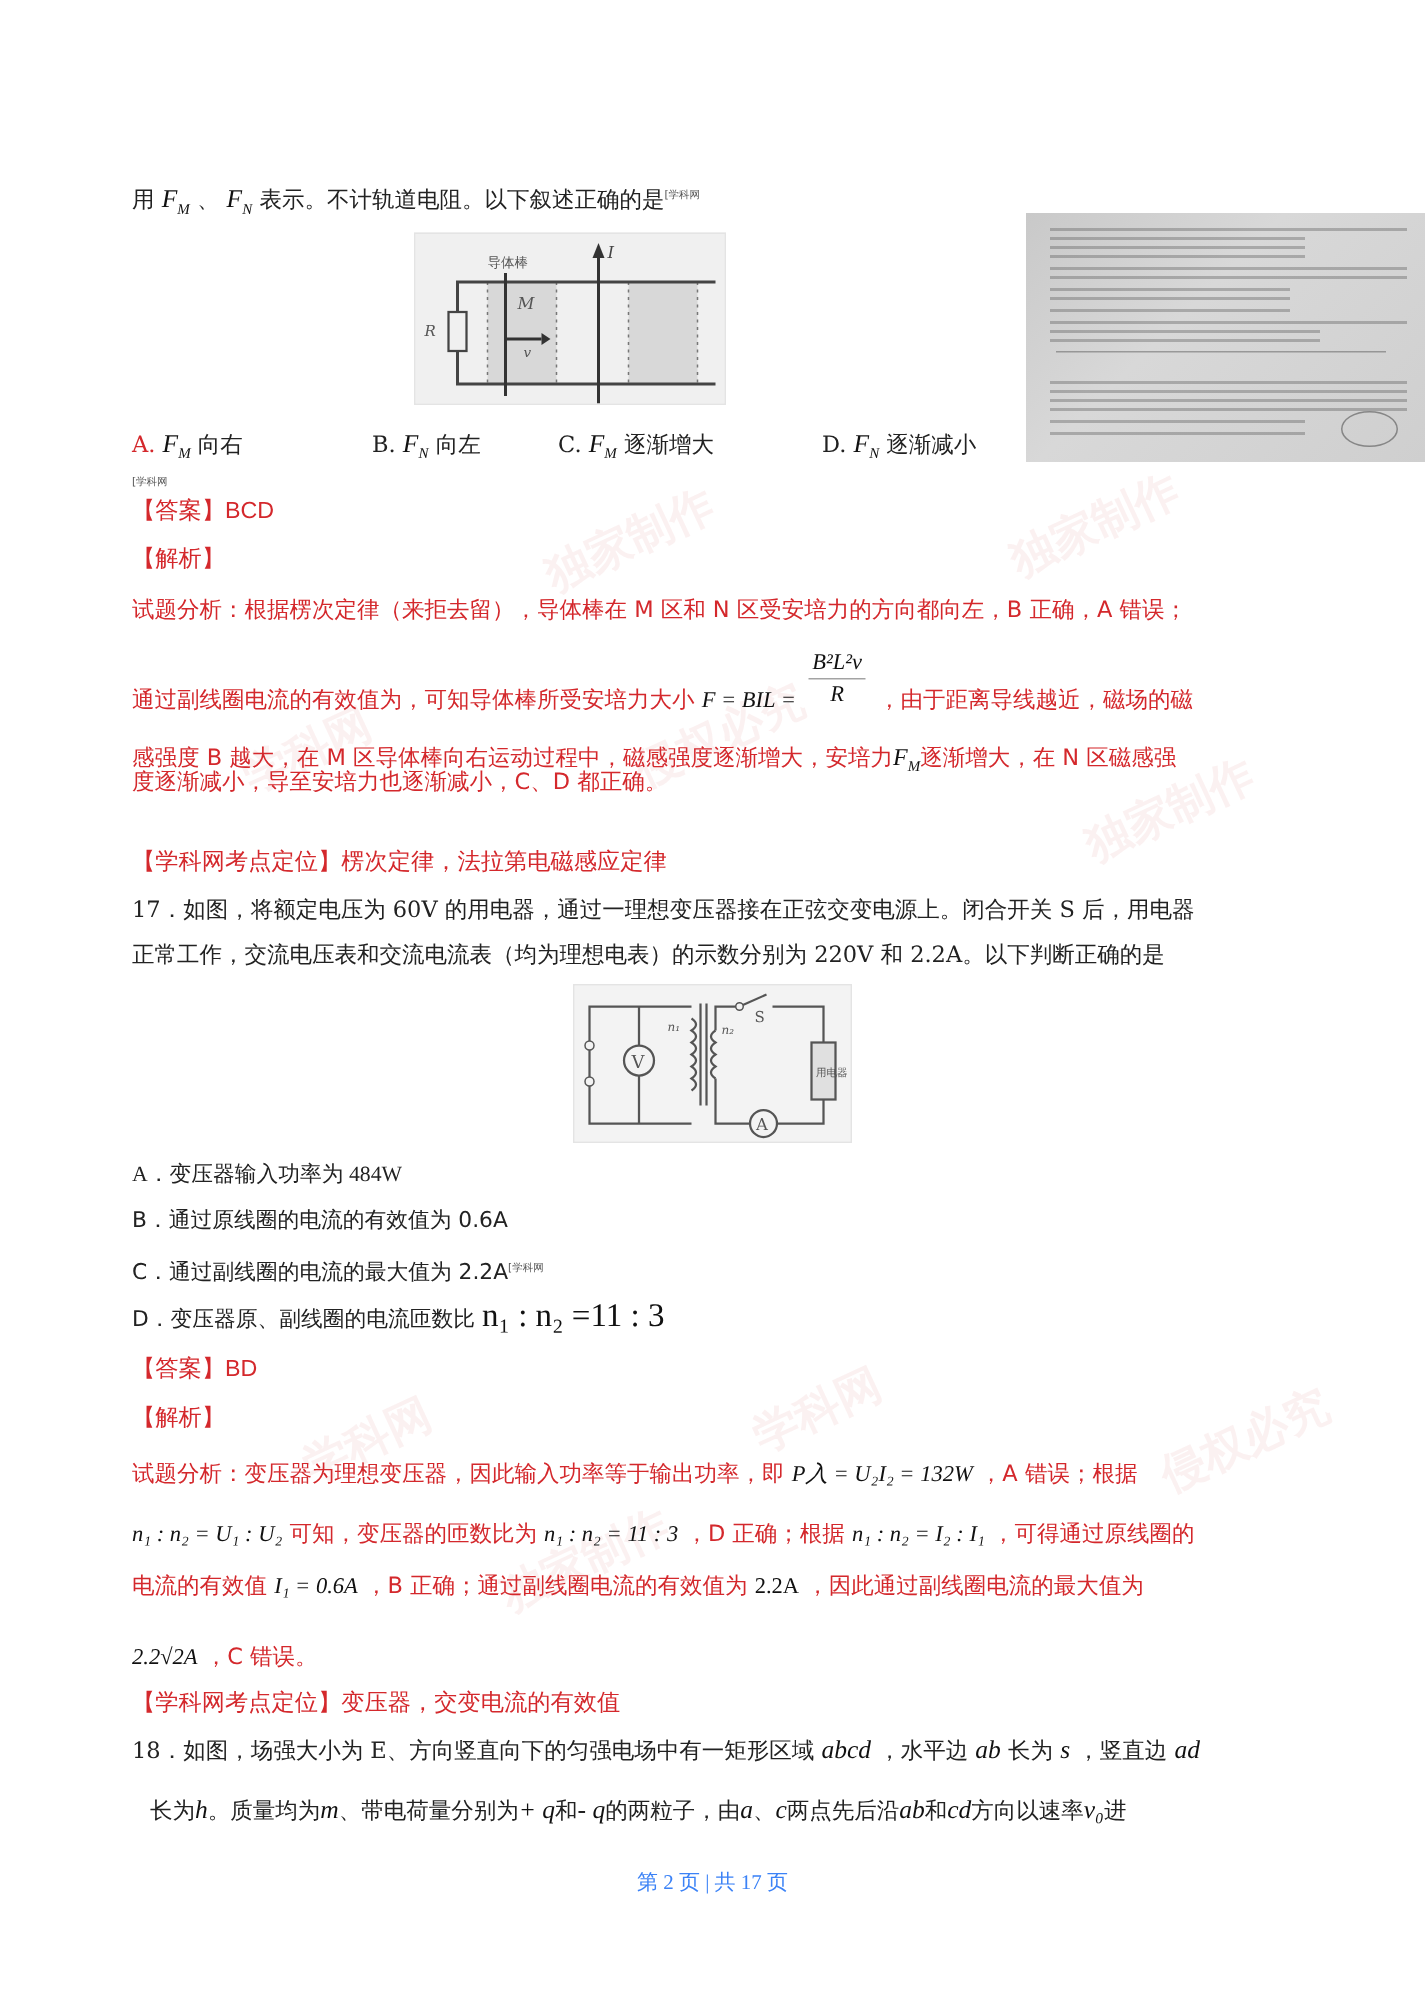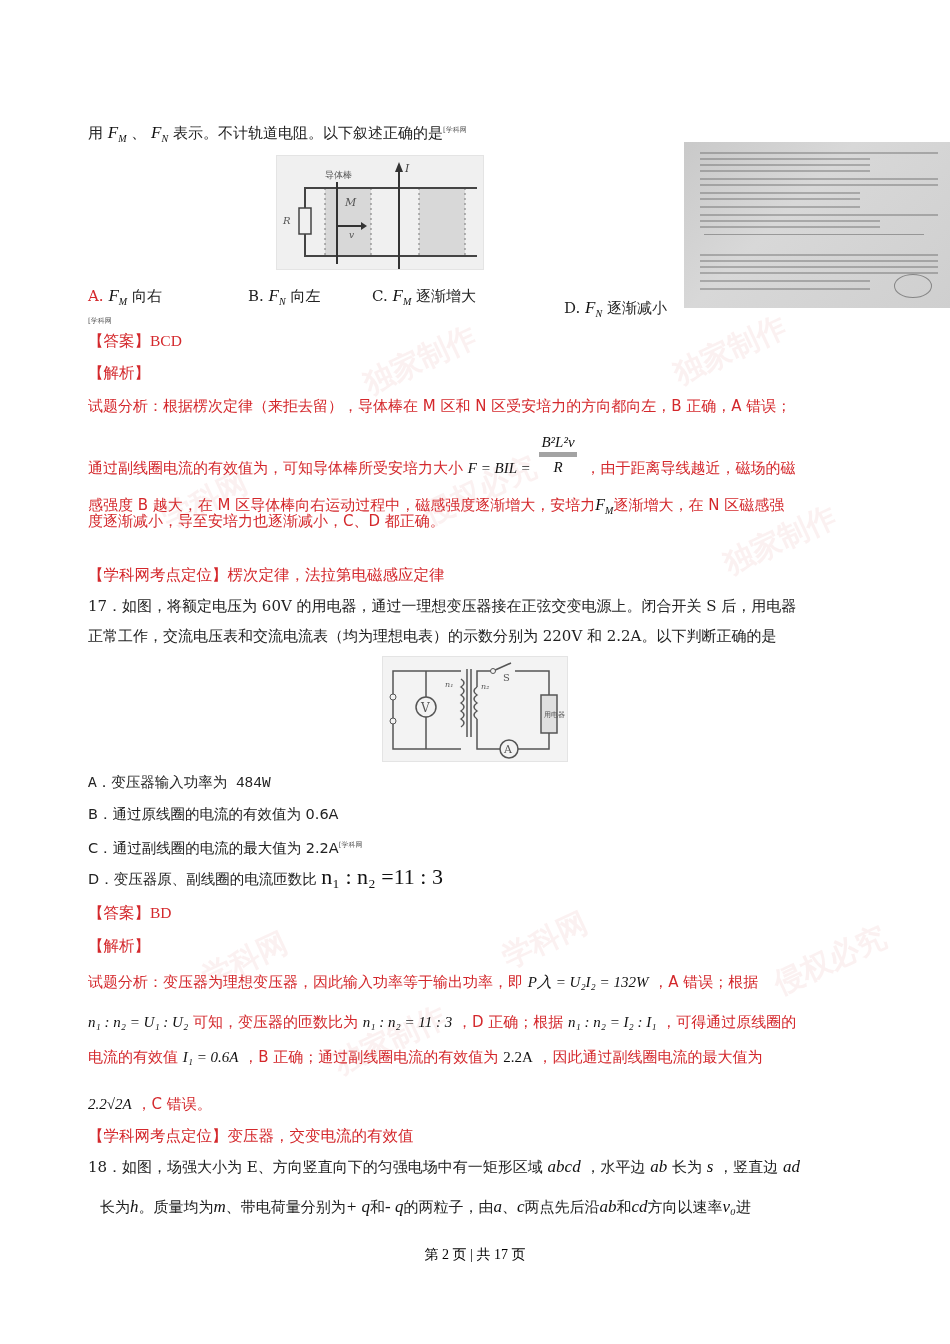--- a/index.html
+++ b/index.html
@@ -3,38 +3,38 @@
 <meta charset="utf-8">
 <style>
   html, body { margin: 0; padding: 0; }
   body {
     width: 950px; height: 1344px; background: #ffffff; position: relative; overflow: hidden;
     font-family: "DejaVu Serif", "Liberation Serif", serif; color: #222;
   }
   .abs { position: absolute; }
   .line { position: absolute; left: 88px; font-size: 15px; line-height: 20px; white-space: nowrap; }
   .red { color: #d4282c; font-family: "DejaVu Sans", "Liberation Sans", sans-serif; font-size: 15px; }
-  .tag { color: #d4282c; font-family: Liberation Serif, serif; font-size: 15.5px; }
+  .tag { color: #d4282c; font-family: Liberation Sans, sans-serif; font-size: 15.5px; }
   .math { font-family: "Liberation Serif", "DejaVu Serif", serif; font-style: italic; font-size: 17px; color: #111; }
   .math sub { font-size: 10px; font-style: italic; }
   .small-tag { font-size: 7px; color: #555; vertical-align: super; }
   .opt-a { color: #d4282c; }
   .watermark {
     position: absolute; color: rgba(220, 120, 120, 0.10); font-family: "DejaVu Sans", sans-serif;
     font-size: 30px; font-weight: bold; transform: rotate(-25deg); pointer-events: none;
   }
   .figure { position: absolute; background: #f2f2f2; border: 1px solid #e4e4e4; }
   .fig-scan {
     position: absolute; left: 684px; top: 142px; width: 266px; height: 166px;
     background: linear-gradient(135deg, #c9c9c9 0%, #d8d8d8 40%, #cfcfcf 100%);
   }
   .scan-lines { position: absolute; left: 16px; right: 12px; height: 2px; background: rgba(80,80,80,0.35); }
-  .footer { position: absolute; top: 1246px; left: 0; width: 950px; text-align: center; font-size: 14px; color: #000000; font-family: "Liberation Serif", "DejaVu Serif", serif; }
+  .footer { position: absolute; top: 1246px; left: 0; width: 950px; text-align: center; font-size: 14px; color: #3b82f6; font-family: "Liberation Serif", "DejaVu Serif", serif; }
   .frac { display: inline-block; vertical-align: middle; text-align: center; font-family: "Liberation Serif", serif; font-style: italic; font-size: 15px; color: #111; margin: 0 4px; }
-  .frac .num { display: block; border-bottom: 5px solid #a3a3a3; padding: 0 2px; }
+  .frac .num { display: block; border-bottom: 1px solid #a3a3a3; padding: 0 2px; }
   .frac .den { display: block; }
 </style>
 </head>
 <body>
 
 <div class="watermark" style="left:360px;top:340px;">独家制作</div>
 <div class="watermark" style="left:670px;top:330px;">独家制作</div>
 <div class="watermark" style="left:160px;top:480px;">学科网</div>
 <div class="watermark" style="left:420px;top:470px;">侵权必究</div>
 <div class="watermark" style="left:720px;top:520px;">独家制作</div>
@@ -107,21 +107,21 @@
   <span class="abs" style="left:160px;text-align:center;">
     <span>B.</span>
     <span class="math"><span>F</span><sub>N</sub></span>
     <span>向左</span>
   </span>
   <span class="abs" style="left:284px;">
     <span>C.</span>
     <span class="math"><span>F</span><sub>M</sub></span>
     <span>逐渐增大</span>
   </span>
-  <span class="abs" style="left:476px;margin-top:12px;">
+  <span class="abs" style="left:460px;">
     <span>D.</span>
     <span class="math"><span>F</span><sub>N</sub></span>
     <span>逐渐减小</span>
   </span>
 </div>
 <div class="abs" style="left:88px;top:316px;font-size:7px;color:#555;">[学科网</div>
 
 <div class="line tag" style="top:331px;">
   <span>【答案】</span><span>BCD</span>
 </div>
@@ -165,21 +165,21 @@
     <text x="120" y="24" font-size="10" fill="#555">S</text>
     <polyline points="132,14 166,14 166,38" fill="none" stroke="#555" stroke-width="1.5"></polyline>
     <rect x="158" y="38" width="16" height="38" fill="#e0e0e0" stroke="#555" stroke-width="1.5"></rect>
     <text x="161" y="60" font-size="7" fill="#555">用电器</text>
     <polyline points="94,62 94,92 166,92 166,76" fill="none" stroke="#555" stroke-width="1.5"></polyline>
     <circle cx="126" cy="92" r="9" fill="#f3f3f3" stroke="#555" stroke-width="1.5"></circle>
     <text x="121" y="96" font-size="11" fill="#555">A</text>
   </svg>
 </div>
 
-<div class="line" style="top:773px;font-family:Liberation Mono, monospace;font-size:14.5px;">
+<div class="line" style="top:773px;font-family:Liberation Serif, serif;font-size:14.5px;">
   <span>A．</span><span>变压器输入功率为 484W</span>
 </div>
 <div class="line" style="top:804px;font-family:'DejaVu Sans','Liberation Sans',sans-serif;font-size:14.5px;">
   <span>B．</span><span>通过原线圈的电流的有效值为 0.6A</span>
 </div>
 <div class="line" style="top:835px;font-family:'DejaVu Sans','Liberation Sans',sans-serif;font-size:14.5px;">
   <span>C．</span><span>通过副线圈的电流的最大值为 2.2A</span><span class="small-tag">[学科网</span>
 </div>
 <div class="line" style="top:867px;font-family:'DejaVu Sans','Liberation Sans',sans-serif;font-size:14.5px;">
   <span>D．</span><span>变压器原、副线圈的电流匝数比</span>

